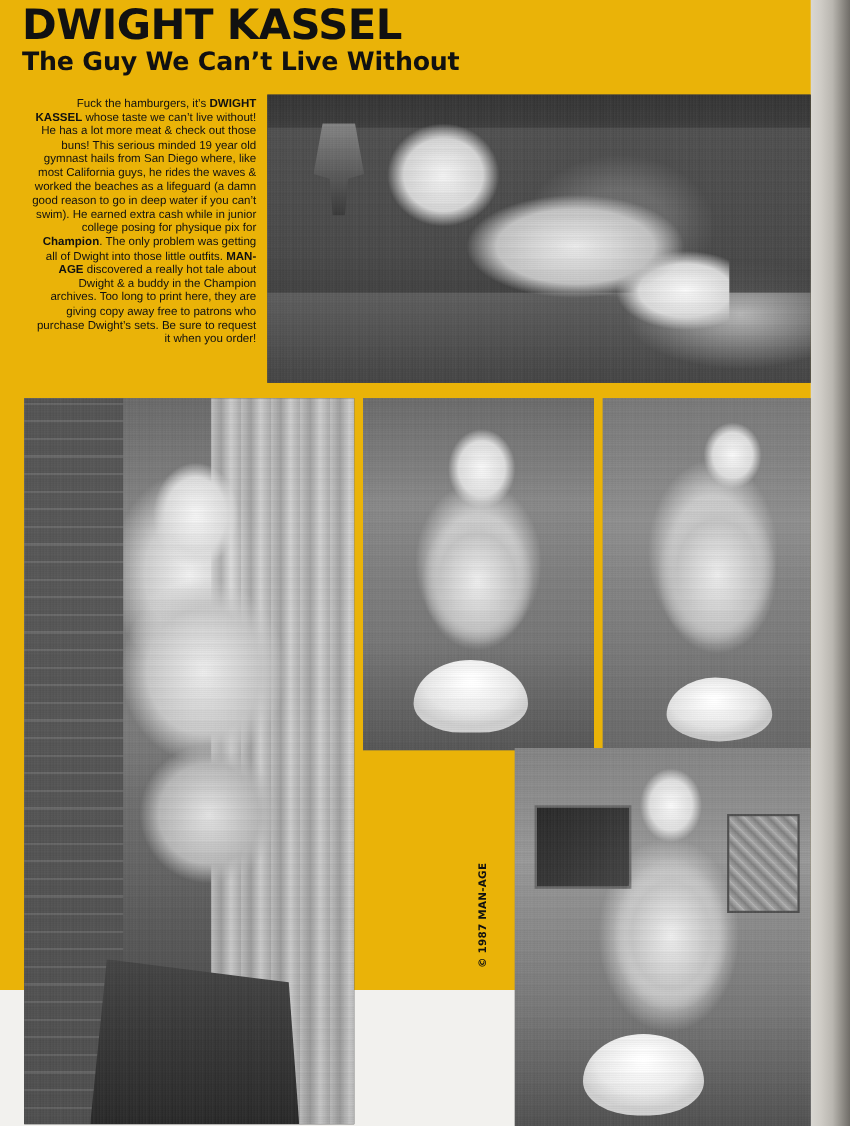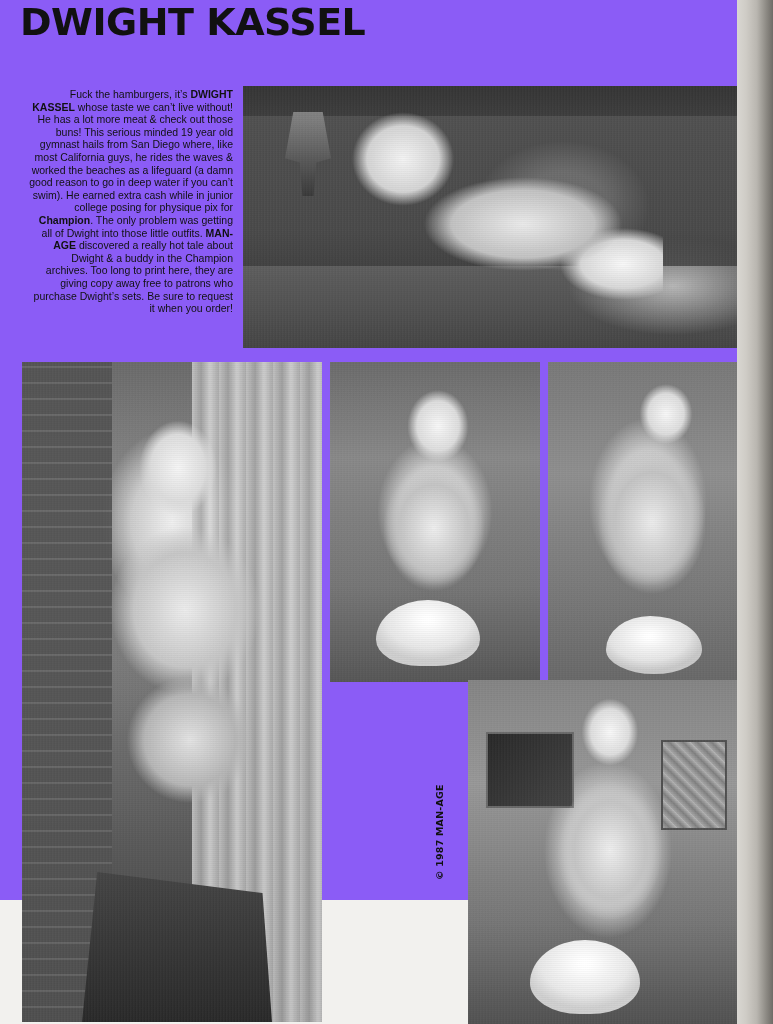--- a/index.html
+++ b/index.html
@@ -68,21 +68,21 @@
       #86837d;
   }
 
   
   .sheet {
     position: absolute;
     top: 0;
     left: 0;
     width: 737px;
     height: 900px;
-    background: #8b5cf6;
+    background: #eab308;
   }
 
   
   .headline-block {
     position: absolute;
     top: 2px;
     left: 20px;
     width: 420px;
   }
   .headline {
@@ -290,20 +290,21 @@
     <div class="facing-photo top"></div>
     <div class="facing-photo mid"></div>
     <div class="facing-photo bot"></div>
   </div>
   <div class="binding-gutter"></div>
 
   <div class="sheet">
 
     <div class="headline-block">
       <h1 class="headline">DWIGHT KASSEL</h1>
+      <h2 class="subhead">The Guy We Can’t Live Without</h2>
     </div>
 
     <div class="body-copy">Fuck the hamburgers, it’s <b>DWIGHT KASSEL</b> whose taste we can’t live without! He has a lot more meat &amp; check out those buns! This serious minded 19 year old gymnast hails from San Diego where, like most California guys, he rides the waves &amp; worked the beaches as a lifeguard (a damn good reason to go in deep water if you can’t swim). He earned extra cash while in junior college posing for physique pix for <b>Champion</b>. The only problem was getting all of Dwight into those little outfits. <b>MAN-AGE</b> discovered a really hot tale about Dwight &amp; a buddy in the Champion archives. Too long to print here, they are giving copy away free to patrons who purchase Dwight’s sets.  Be sure to request it when you order!</div>
 
     <div class="photo" id="photo-couch">
       <div class="sofa-back"></div>
       <div class="lamp"></div>
       <div class="figure"></div>
       <div class="grain"></div>
     </div>

